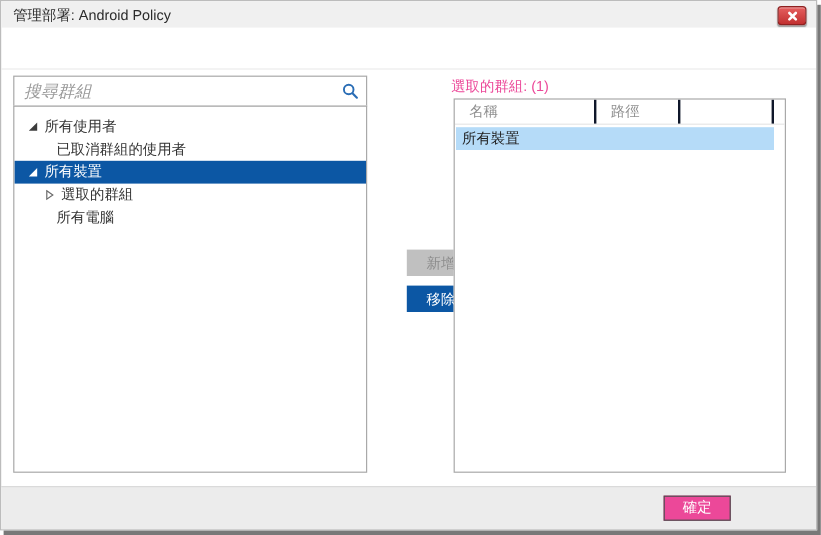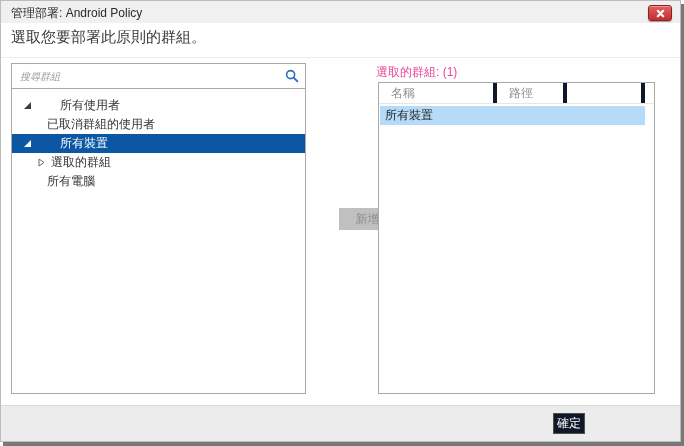--- a/index.html
+++ b/index.html
@@ -20,91 +20,90 @@
   .subtitle { position:absolute; left:10px; top:27px; font-size:15px; color:#383838; white-space:nowrap; }
   .top-divider { position:absolute; left:0; top:56px; width:100%; height:1px; background:#ececec; }
 
   
   .search-box {
     position:absolute; left:10px; top:62px; width:295px; height:26px;
     border:1px solid #a9a9a9; background:#fff;
   }
   .search-input {
     position:absolute; left:0; top:0; width:270px; height:24px; border:none; outline:none;
-    padding-left:8px; font-size:10px; font-family:"Liberation Sans", sans-serif; color:#333; background:transparent;
+    padding-left:8px; font-size:14px; font-family:"Liberation Sans", sans-serif; color:#333; background:transparent;
   }
   .search-input::placeholder { font-style:italic; color:#9a9a9a; opacity:1; }
   .search-icon { position:absolute; right:6px; top:5px; width:14px; height:14px; cursor:pointer; }
 
   .tree-panel {
     position:absolute; left:10px; top:87px; width:295px; height:306px;
     border:1px solid #a9a9a9; background:#fff; overflow:hidden;
   }
   .tree-content { padding-top:7px; }
   .tree-row { height:19px; display:flex; align-items:center; font-size:12px; color:#333; cursor:default; }
   .tree-row .expander { display:inline-flex; width:9px; height:9px; margin-right:5px; flex:none; }
-  .lvl0 { padding-left:11px;gap:23px; }
+  .lvl0 { padding-left:11px; }
   .lvl1 { padding-left:35px; }
   .lvl1.has-exp { padding-left:25px; }
   .tree-row.selected { background:#0c57a4; color:#fff; }
   .tree-label { white-space:nowrap; }
 
   
   .xfer-btn {
     position:absolute; left:310px; width:57px; height:22px; border:none;
     font-size:12px; font-family:"Liberation Sans", sans-serif; cursor:pointer;margin-left:28px;
   }
   .btn-add { top:207px; background:#c0c0c0; color:#8d8d8d; }
   .btn-remove { top:237px; background:#0c57a4; color:#fff; }
 
   
   .selected-label { position:absolute; left:375px; top:63px; font-size:12px; color:#ec4899; white-space:nowrap; }
   .table-panel {
     position:absolute; left:377px; top:81px; width:277px; height:312px;
     border:1px solid #a9a9a9; background:#fff; overflow:hidden;
   }
   .table-header { display:flex; height:21px; border-bottom:1px solid #e6e6e6; }
-  .th { font-size:12px; color:#8f8f8f; line-height:21px; padding-left:12px; border-right:4px solid #0f172a; white-space:nowrap; }
+  .th { font-size:12px; color:#8f8f8f; line-height:21px; padding-left:12px; border-right:2px solid #0f172a; white-space:nowrap; }
   .th-name  { width:118px; }
   .th-path  { width:70px; }
   .th-blank { width:78px; }
   .table-row {
     height:19px; margin:2px 9px 0 1px; background:#b5dbf8;
     font-size:12px; color:#222; line-height:19px; padding-left:5px; white-space:nowrap; cursor:default;
   }
 
   
   .footer {
     position:absolute; left:0; top:404px; width:100%; height:36px;
     background:#ececec; border-top:1px solid #dadada;
   }
   .footer-btn {
-    position:absolute; top:7px; width:32px; height:21px; border:1px solid #4f4f4f;
-    background:#0f172a; color:#fff; font-size:12px; font-family:Liberation Serif, serif; cursor:pointer;
+    position:absolute; top:7px; width:56px; height:21px; border:1px solid #4f4f4f;
+    background:#ec4899; color:#fff; font-size:12px; font-family:Liberation Serif, serif; cursor:pointer;
   }
   .btn-ok { left:552px; }
   .btn-cancel { left:627px;margin-top:36px; }
 </style>
 </head>
 <body>
 
 <div class="dialog">
 
   <div class="titlebar">
     <span class="title">管理部署: Android Policy</span>
     <div class="close-btn">
       <span style="display:inline-flex;">
         <svg width="9" height="9" viewBox="0 0 10 10">
             <path d="M2 2 L8 8 M8 2 L2 8" stroke="#fff" stroke-width="2.4" stroke-linecap="round"></path>
           </svg>
       </span>
     </div>
   </div>
 
-  <div class="subtitle">選取您要部署此原則的群組。</div>
   <div class="top-divider"></div>
 
   <div class="search-box">
     <input class="search-input" type="text" placeholder="搜尋群組" style="">
     <span class="search-icon">
       <svg width="14" height="14" viewBox="0 0 14 14">
         <circle cx="5.6" cy="5.6" r="4" fill="none" stroke="#2a6db5" stroke-width="1.6"></circle>
         <line x1="8.7" y1="8.7" x2="12.4" y2="12.4" stroke="#2a6db5" stroke-width="1.8" stroke-linecap="round"></line>
       </svg>
     </span>
@@ -146,20 +145,21 @@
       </div>
 
       <div class="tree-row lvl1">
         <span class="tree-label">所有電腦</span>
       </div>
 
     </div>
   </div>
 
   <button class="xfer-btn btn-add" disabled="">新增</button>
+  <button class="xfer-btn btn-remove">移除</button>
 
   <div class="selected-label">選取的群組: (1)</div>
 
   <div class="table-panel">
     <div class="table-header">
       <div class="th th-name">名稱</div>
       <div class="th th-path">路徑</div>
       <div class="th th-blank"></div>
     </div>
     <div class="table-row">所有裝置</div>

